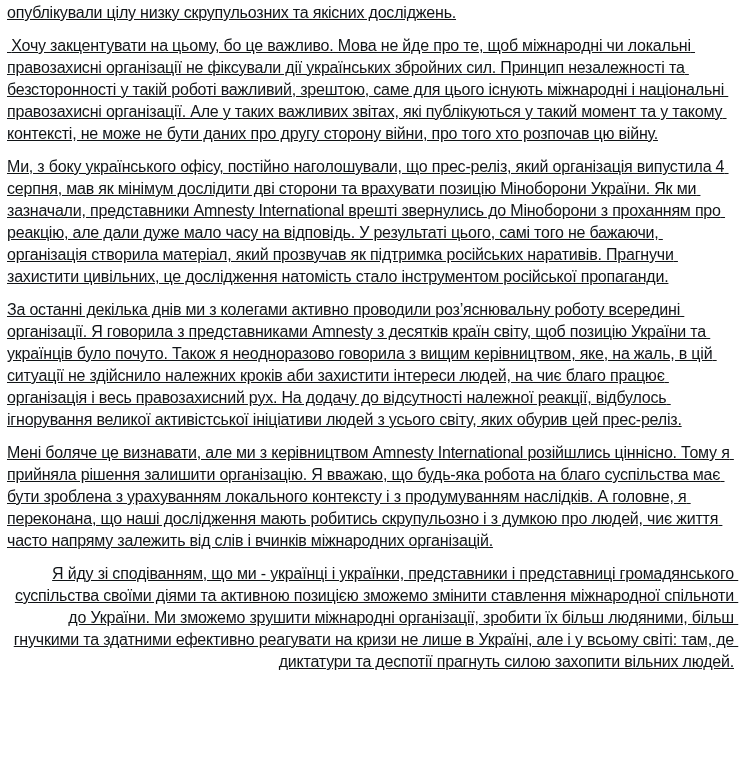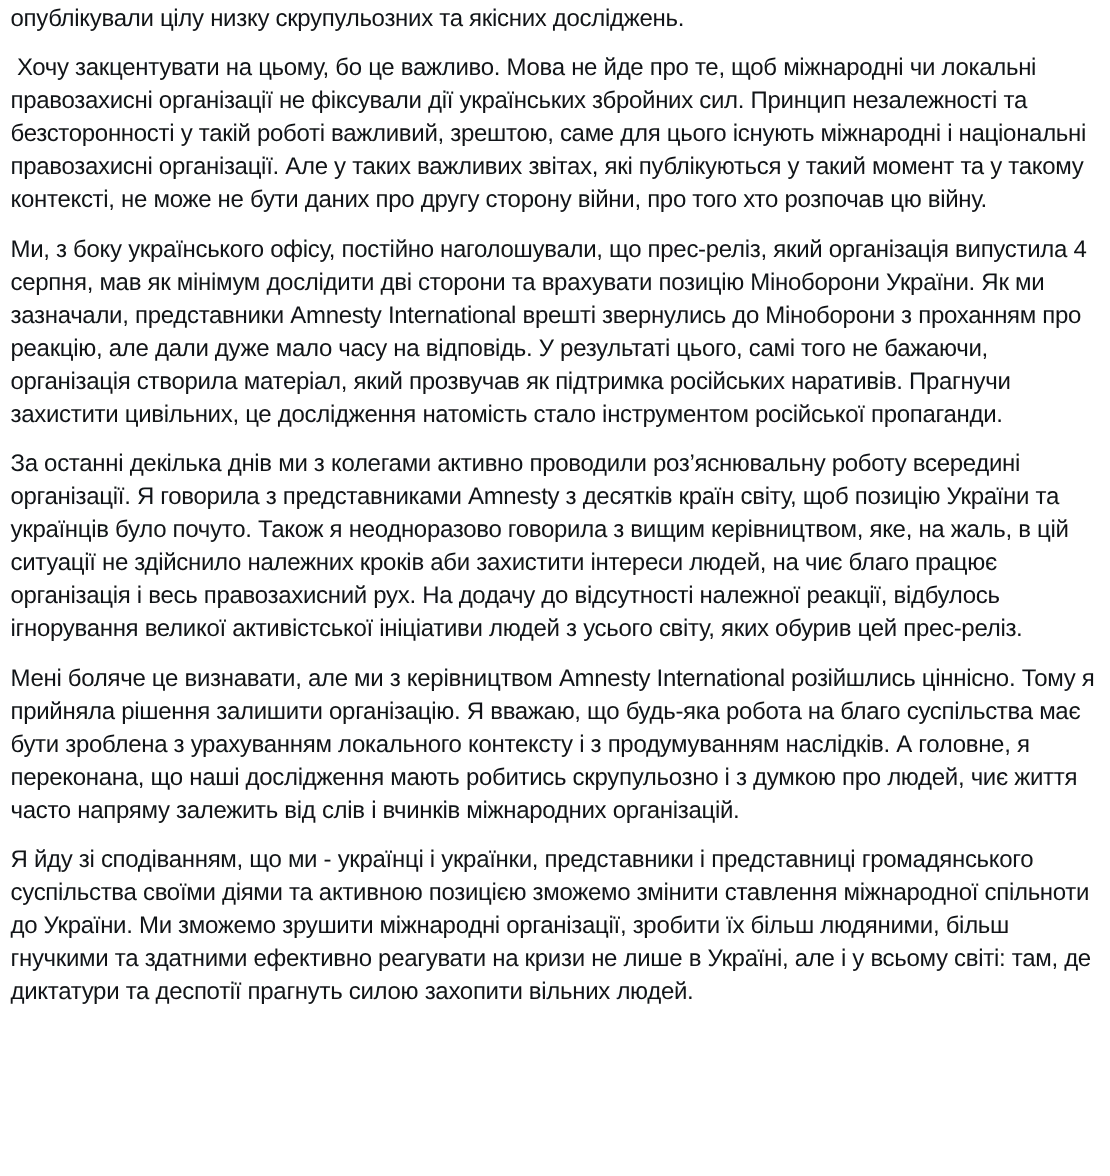--- a/index.html
+++ b/index.html
@@ -19,23 +19,25 @@
     font-family: "Liberation Sans", "DejaVu Sans", sans-serif;
     font-size: 16px;
     line-height: 22px;
     letter-spacing: -0.2px;
     color: #111417;
     text-align: left;
   }
   .post-paragraph {
     margin: 0 0 11px 0;
     white-space: pre-wrap;
+    text-decoration: underline;
   }
   .post-paragraph:last-child {
     margin-bottom: 14px;
+    text-align: right;
   }
 </style>
 </head>
 <body>
 
 <div class="post-text">
   <p class="post-paragraph">опублікували цілу низку скрупульозних та якісних досліджень.</p>
   <p class="post-paragraph"> Хочу закцентувати на цьому, бо це важливо. Мова не йде про те, щоб міжнародні чи локальні правозахисні організації не фіксували дії українських збройних сил. Принцип незалежності та безсторонності у такій роботі важливий, зрештою, саме для цього існують міжнародні і національні правозахисні організації. Але у таких важливих звітах, які публікуються у такий момент та у такому контексті, не може не бути даних про другу сторону війни, про того хто розпочав цю війну.</p>
   <p class="post-paragraph">Ми, з боку українського офісу, постійно наголошували, що прес-реліз, який організація випустила 4 серпня, мав як мінімум дослідити дві сторони та врахувати позицію Міноборони України. Як ми зазначали, представники Amnesty International врешті звернулись до Міноборони з проханням про реакцію, але дали дуже мало часу на відповідь. У результаті цього, самі того не бажаючи, організація створила матеріал, який прозвучав як підтримка російських наративів. Прагнучи захистити цивільних, це дослідження натомість стало інструментом російської пропаганди.</p>
   <p class="post-paragraph">За останні декілька днів ми з колегами активно проводили роз’яснювальну роботу всередині організації. Я говорила з представниками Amnesty з десятків країн світу, щоб позицію України та українців було почуто. Також я неодноразово говорила з вищим керівництвом, яке, на жаль, в цій ситуації не здійснило належних кроків аби захистити інтереси людей, на чиє благо працює організація і весь правозахисний рух. На додачу до відсутності належної реакції, відбулось ігнорування великої активістської ініціативи людей з усього світу, яких обурив цей прес-реліз.</p>

